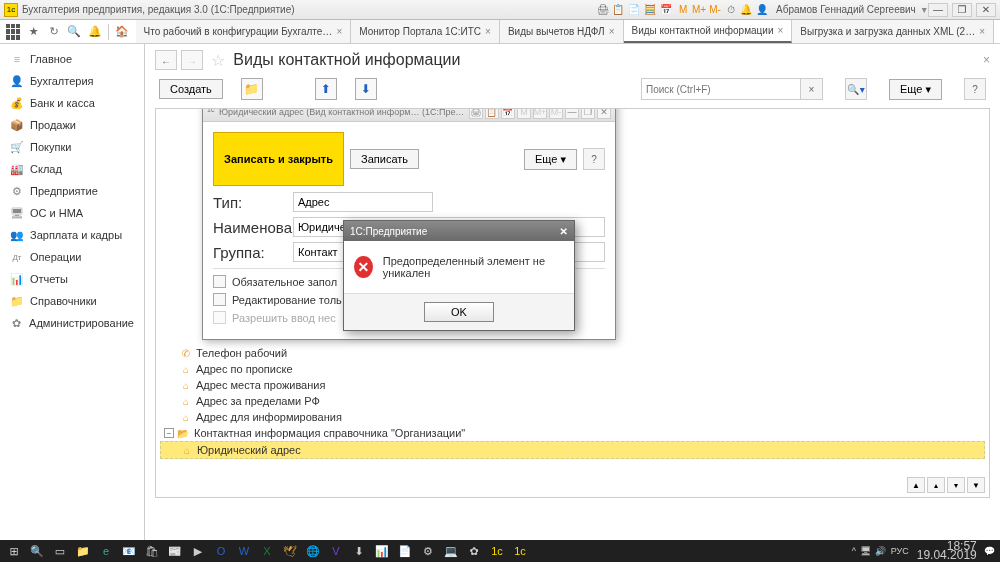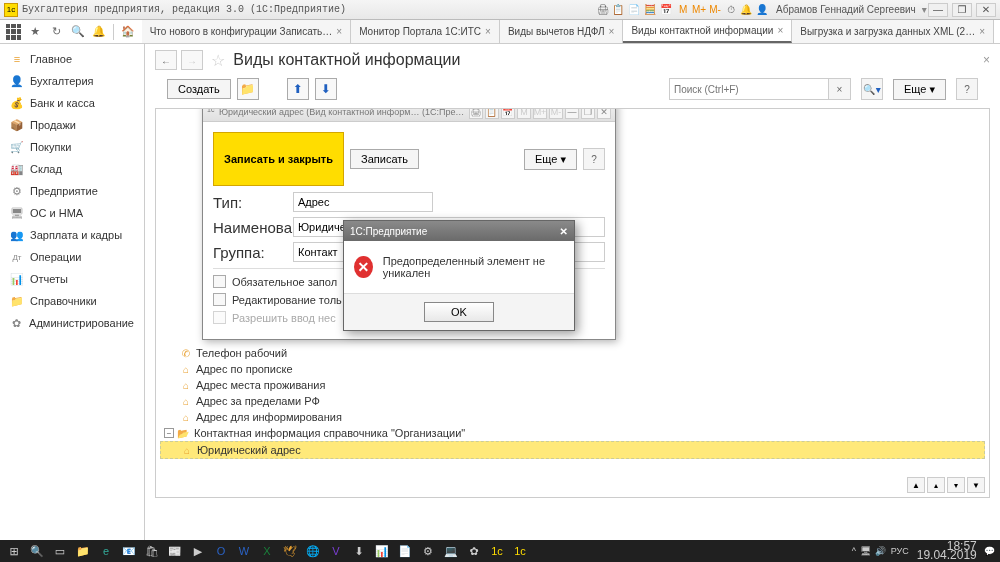--- a/index.html
+++ b/index.html
@@ -1,20 +1,20 @@
 <!DOCTYPE html>
 <html><head>
 <meta charset="utf-8">
 <style>
 * { box-sizing: border-box; margin: 0; padding: 0; font-family: Arial, sans-serif; }
 body { background: #d8d8d8; width: 1000px; height: 562px; overflow: hidden; font-size: 11px; }
 
 .titlebar { height: 20px; background: linear-gradient(#f5f5f5,#e8e8e8); display: flex; align-items: center; padding: 0 4px; border-bottom: 1px solid #bbb; }
 .titlebar .ico { width: 14px; height: 14px; background: #ffdd00; border: 1px solid #cc9900; margin-right: 4px; font-size: 8px; display: flex; align-items: center; justify-content: center; }
-.titlebar .title { color: #555; font-size: 10px; flex: 1; font-family: Liberation Mono, monospace; }
+.titlebar .title { color: #555; font-size: 10px; flex: 1; }
 .titlebar .ticons { display: flex; gap: 2px; align-items: center; }
 .titlebar .ticons span { width: 14px; height: 14px; display: inline-flex; align-items: center; justify-content: center; font-size: 10px; color: #666; }
 .titlebar .user { color: #555; font-size: 10px; margin: 0 6px; }
 .titlebar .winbtns span { width: 20px; height: 14px; display: inline-flex; align-items: center; justify-content: center; font-size: 10px; color: #555; border: 1px solid #ccc; background: #f0f0f0; margin-left: 1px; }
 
 .toolbar { height: 24px; background: #fff; border-bottom: 1px solid #ccc; display: flex; align-items: center; padding: 0 6px; gap: 6px; }
 .toolbar .apps { width: 16px; height: 16px; display: grid; grid-template-columns: repeat(3,1fr); gap: 1px; }
 .toolbar .apps i { background: #555; }
 .toolbar .tb-ico { width: 16px; height: 16px; display: inline-flex; align-items: center; justify-content: center; color: #666; }
 .toolbar .divider { width: 1px; height: 16px; background: #ccc; }
@@ -28,21 +28,21 @@
 .side-item { display: flex; align-items: center; gap: 6px; padding: 4px 10px; font-size: 11px; color: #333; cursor: pointer; }
 .side-item .si-ico { width: 14px; height: 14px; display: inline-flex; align-items: center; justify-content: center; color: #888; font-size: 11px; }
 
 .content { flex: 1; background: #fff; position: relative; padding: 6px 10px; }
 .navrow { display: flex; align-items: center; gap: 4px; margin-bottom: 4px; }
 .navbtn { width: 22px; height: 20px; border: 1px solid #ccc; background: #f8f8f8; display: inline-flex; align-items: center; justify-content: center; font-size: 10px; color: #666; }
 .star-ico { color: #ccc; font-size: 16px; margin: 0 4px; }
 .page-title { font-size: 16px; color: #333; }
 .close-x { margin-left: auto; color: #999; font-size: 12px; }
 
-.actionrow { display: flex; align-items: center; gap: 6px; margin: 8px 12px; }
+.actionrow { display: flex; align-items: center; gap: 18px; margin: 8px 4px; }
 .btn { border: 1px solid #aaa; background: #f5f5f5; padding: 3px 10px; font-size: 11px; cursor: pointer; }
 .sq-btn { width: 22px; height: 22px; border: 1px solid #aaa; background: #f8f8f8; display: inline-flex; align-items: center; justify-content: center; font-size: 12px; color: #068206; }
 .search-wrap { display: flex; align-items: center; }
 .search-input { width: 160px; height: 22px; border: 1px solid #ccc; padding: 0 4px; font-size: 10px; color: #aaa; }
 .sq-gray { width: 22px; height: 22px; border: 1px solid #ccc; border-left: none; background: #f5f5f5; display: inline-flex; align-items: center; justify-content: center; color: #666; font-size: 10px; }
 .spacer { flex: 1; }
 
 .tree { border: 1px solid #ccc; height: 390px; padding: 6px 4px; overflow: hidden; position: relative; }
 .tree-item { display: flex; align-items: center; gap: 4px; padding: 2px 4px; font-size: 11px; color: #333; }
 .tree-item.indent1 { padding-left: 20px; }
@@ -131,21 +131,21 @@
       <i></i>
     </div>
   <span class="tb-ico">★</span>
   <span class="tb-ico">↻</span>
   <span class="tb-ico">🔍</span>
   <span class="tb-ico">🔔</span>
   <div class="divider"></div>
   <span class="tb-ico">🏠</span>
   <div class="tabs">
     <div class="tab">
-        <span>Что нового в конфигурации Записать…</span>
+        <span>Что рабочий в конфигурации Бухгалте…</span>
         <span class="x">×</span>
       </div>
     <div class="tab">
         <span>Монитор Портала 1С:ИТС</span>
         <span class="x">×</span>
       </div>
     <div class="tab">
         <span>Виды вычетов НДФЛ</span>
         <span class="x">×</span>
       </div>

